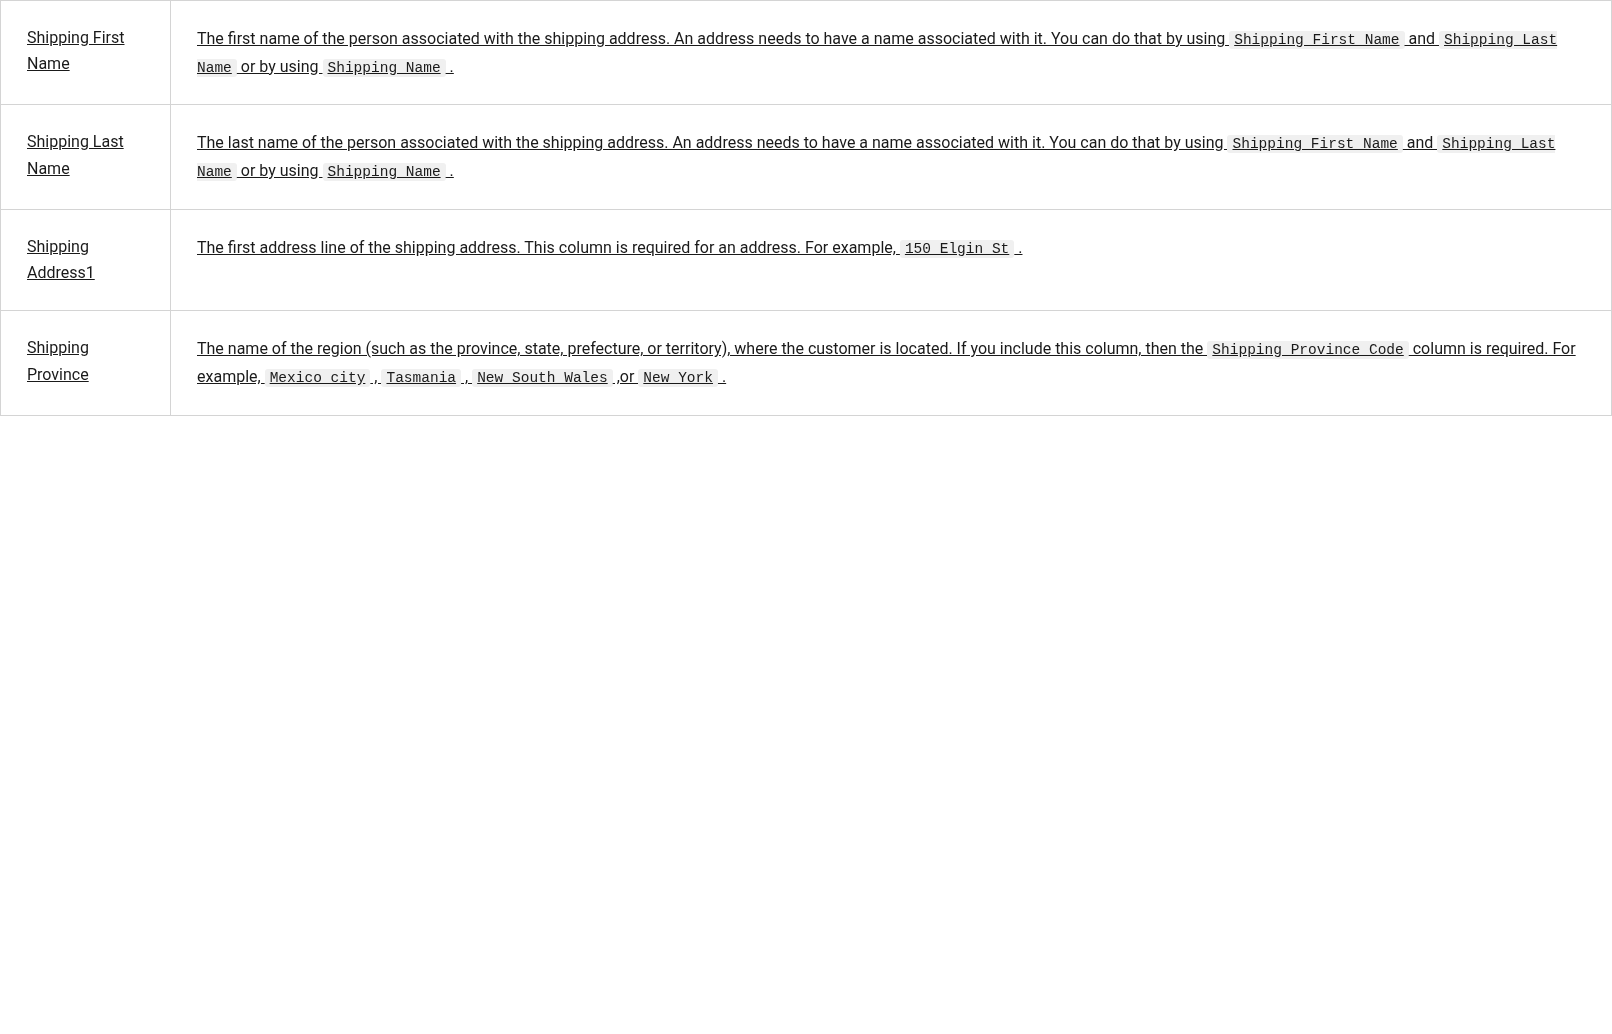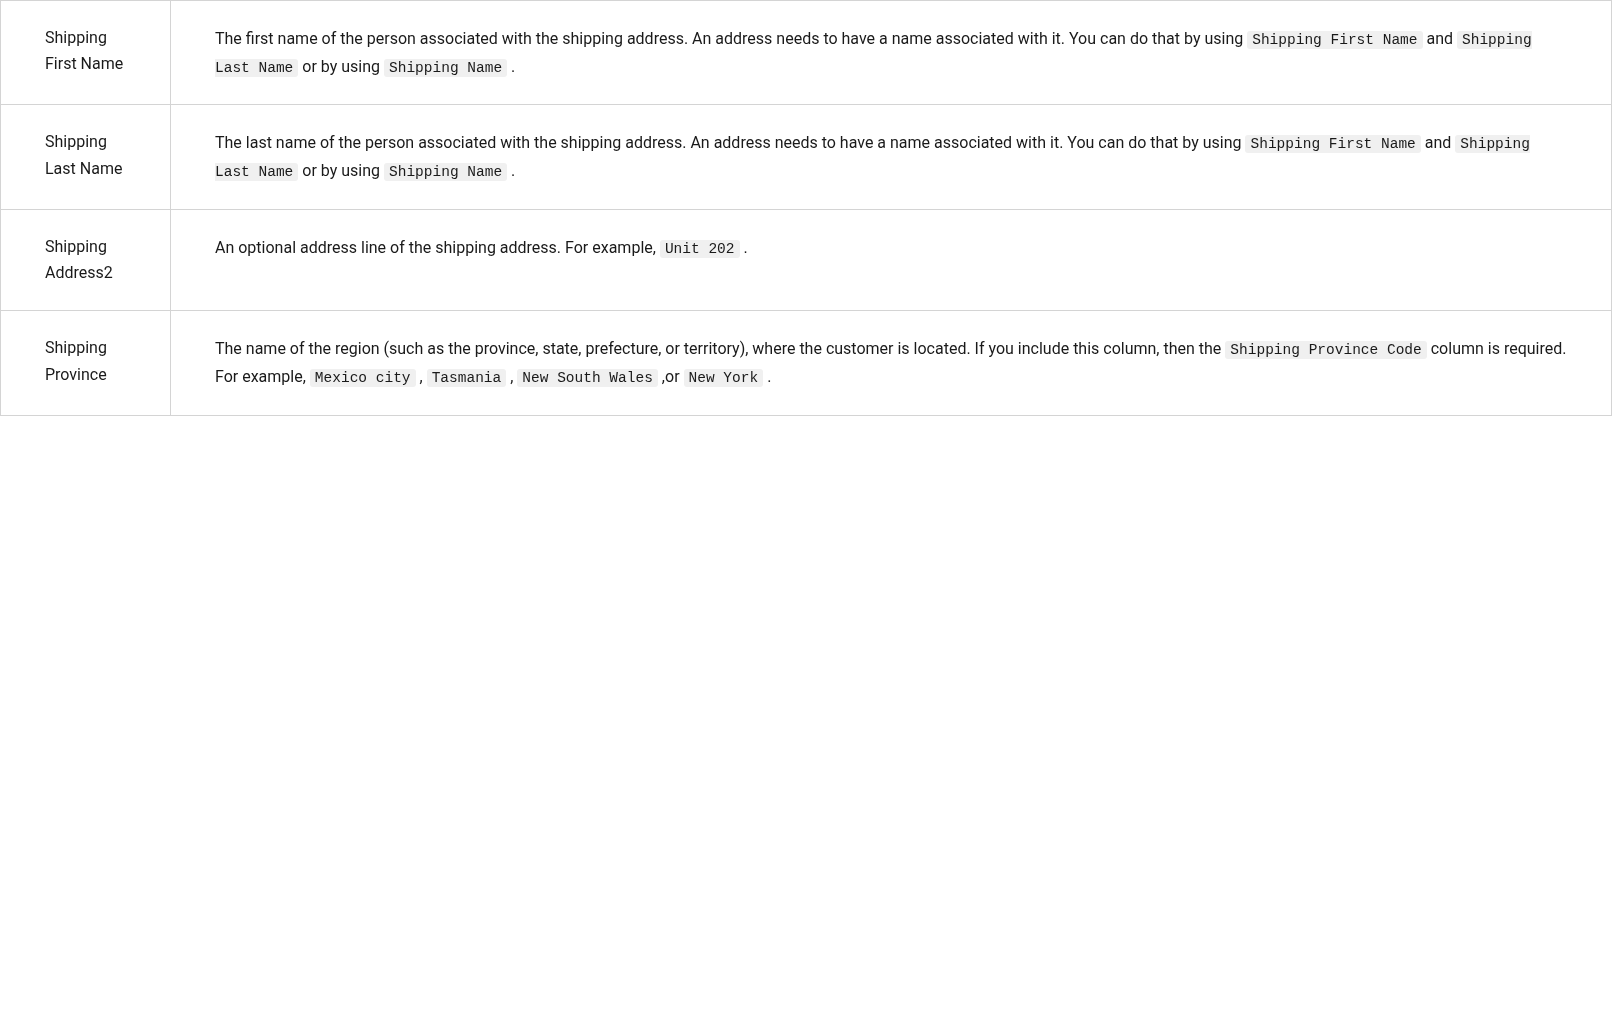--- a/index.html
+++ b/index.html
@@ -31,22 +31,23 @@
       width: 170px;
     }
 
     col.col-desc {
       width: calc(100% - 170px);
     }
 
     td {
       border: 1px solid #d4d4d4;
       vertical-align: top;
-      padding: 24px 44px;
+      padding: 24px 26px;
       line-height: 1.65;
+      text-decoration: underline;
     }
 
     td.label-cell {
       font-size: 16px;
       font-weight: 400;
       color: #1a1a1a;
       word-break: break-word;
       border-right: 1px solid #d4d4d4;
     }
 
@@ -86,23 +87,23 @@
             <p><span>The first name of the person associated with the shipping address. An address needs to have a name associated with it. You can do that by using </span><code>Shipping First Name</code><span> and </span><code>Shipping Last Name</code><span> or by using </span><code>Shipping Name</code><span> .</span></p>
           </td>
         </tr>
         <tr>
           <td class="label-cell">Shipping Last Name</td>
           <td class="desc-cell">
             <p><span>The last name of the person associated with the shipping address. An address needs to have a name associated with it. You can do that by using </span><code>Shipping First Name</code><span> and </span><code>Shipping Last Name</code><span> or by using </span><code>Shipping Name</code><span> .</span></p>
           </td>
         </tr>
         <tr>
-          <td class="label-cell">Shipping Address2</td>
+          <td class="label-cell">Shipping Address1</td>
           <td class="desc-cell">
-            <p><span>An optional address line of the shipping address. For example, </span><code>Unit 202</code><span> .</span></p>
+            <p><span>The first address line of the shipping address. This column is required for an address. For example, </span><code>150 Elgin St</code><span> .</span></p>
           </td>
         </tr>
         <tr>
           <td class="label-cell">Shipping Province</td>
           <td class="desc-cell">
             <p><span>The name of the region (such as the province, state, prefecture, or territory), where the customer is located. If you include this column, then the </span><code>Shipping Province Code</code><span> column is required. For example, </span><code>Mexico city</code><span> , </span><code>Tasmania</code><span> , </span><code>New South Wales</code><span> ,or </span><code>New York</code><span> .</span></p>
           </td>
         </tr>
       </tbody>
   </table>

